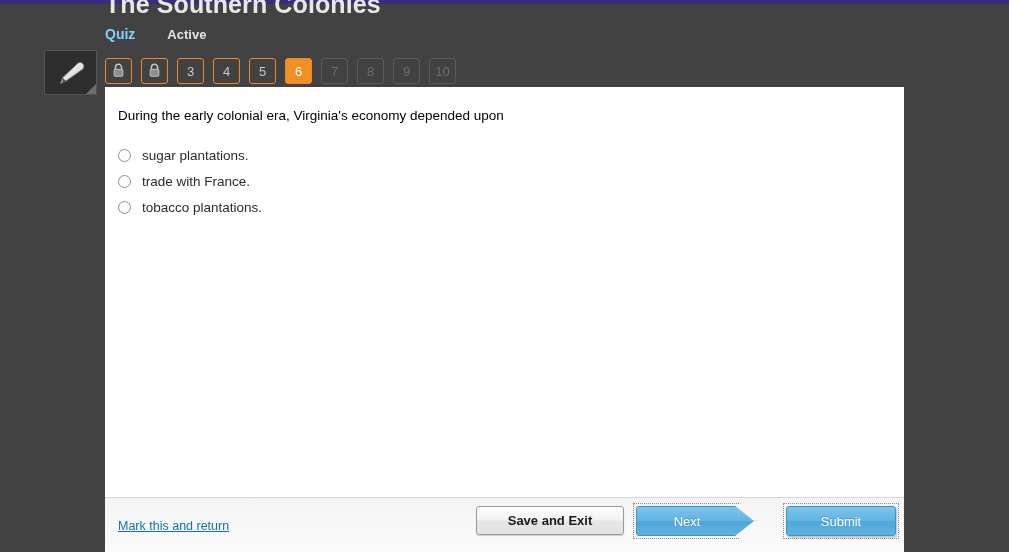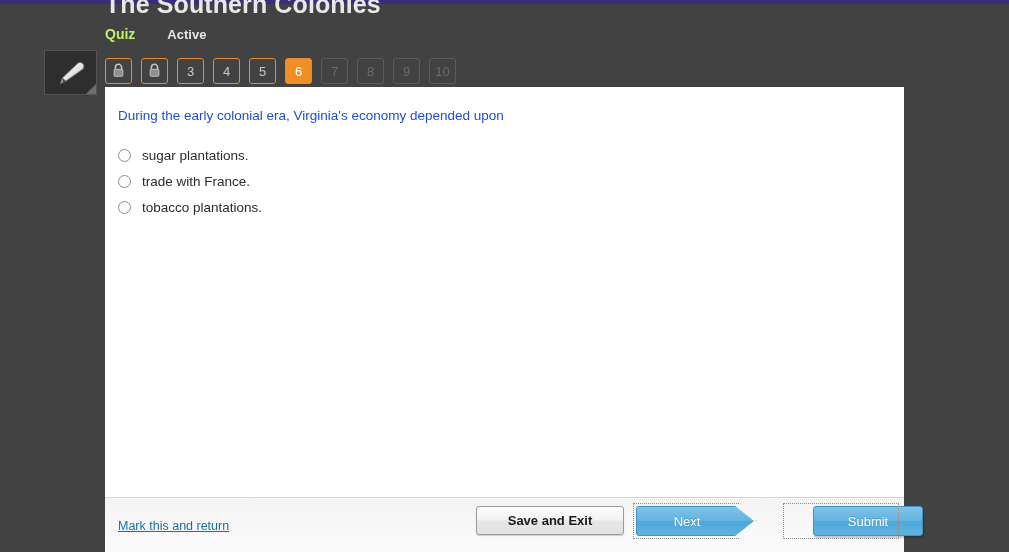--- a/index.html
+++ b/index.html
@@ -51,21 +51,21 @@
   .meta-row {
     position: absolute;
     left: 0;
     top: 22px;
     display: flex;
     align-items: center;
   }
   .meta-quiz {
     font-size: 14px;
     font-weight: bold;
-    color: #bef264;
+    color: #7dd3fc;
     margin-right: 32px;
   }
   .meta-status {
     font-size: 13px;
     font-weight: bold;
     color: #e5e5e5;
   }
 
   
   .tool-box {
@@ -141,21 +141,21 @@
     top: 87px;
     width: 799px;
     height: 410px;
     background: #ffffff;
   }
   .question-text {
     position: absolute;
     left: 13px;
     top: 20px;
     font-size: 13.5px;
-    color: #1d4ed8;
+    color: #000000;
     line-height: 1.3;
     text-align: center;
   }
   .choices {
     position: absolute;
     left: 13px;
     top: 55px;
     width: 700px;
   }
   .choice {
@@ -276,21 +276,20 @@
     border: 1px solid #3f93c4;
     border-radius: 3px;
     color: #ffffff;
     font-size: 13px;
     font-family: "Liberation Sans", sans-serif;
     display: flex;
     align-items: center;
     justify-content: center;
     box-shadow: 1px 2px 2px rgba(0,0,0,0.22);
     text-shadow: 0 -1px 0 rgba(0,0,0,0.18);
-    margin-left: 27px;
   }
   .btn-submit-focus {
     position: absolute;
     left: -3px; top: -3px;
     width: 116px;
     height: 36px;
     border: 1px dotted #8d8d8d;
     box-sizing: border-box;
     pointer-events: none;
   }

